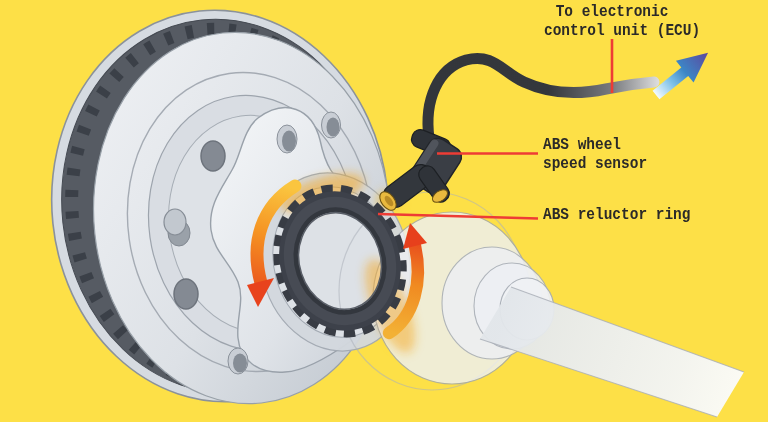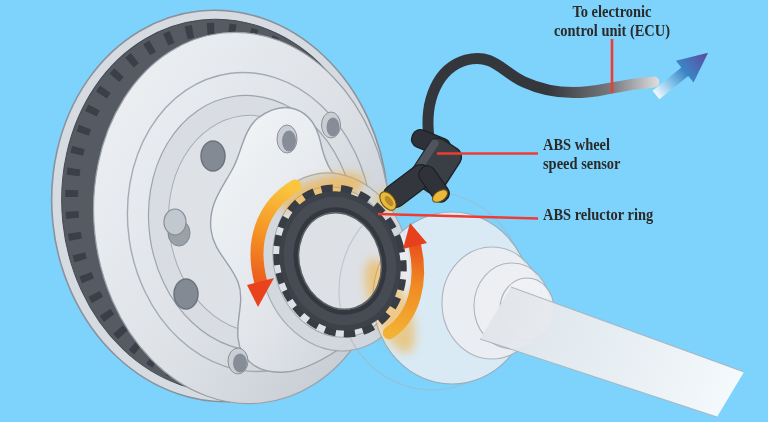--- a/index.html
+++ b/index.html
@@ -1,18 +1,18 @@
 <!DOCTYPE html>
 <html><head>
 <meta charset="utf-8">
 <style>
   html,body{margin:0;padding:0;background:#fff;}
   .stage{
-    position:relative;width:768px;height:422px;background:#7dd3fc;overflow:hidden;
-    font-family:Liberation Serif, serif;
+    position:relative;width:768px;height:422px;background:#fde047;overflow:hidden;
+    font-family:Liberation Mono, monospace;
   }
   .stage svg{position:absolute;left:0;top:0;}
   .label{
     position:absolute;color:#2b2a29;font-size:17px;line-height:18.5px;font-weight:bold;
     transform:scaleX(0.85);transform-origin:0 0;white-space:nowrap;
   }
   .label.centered{text-align:center;transform-origin:50% 0;}
 </style>
 </head>
 <body>

